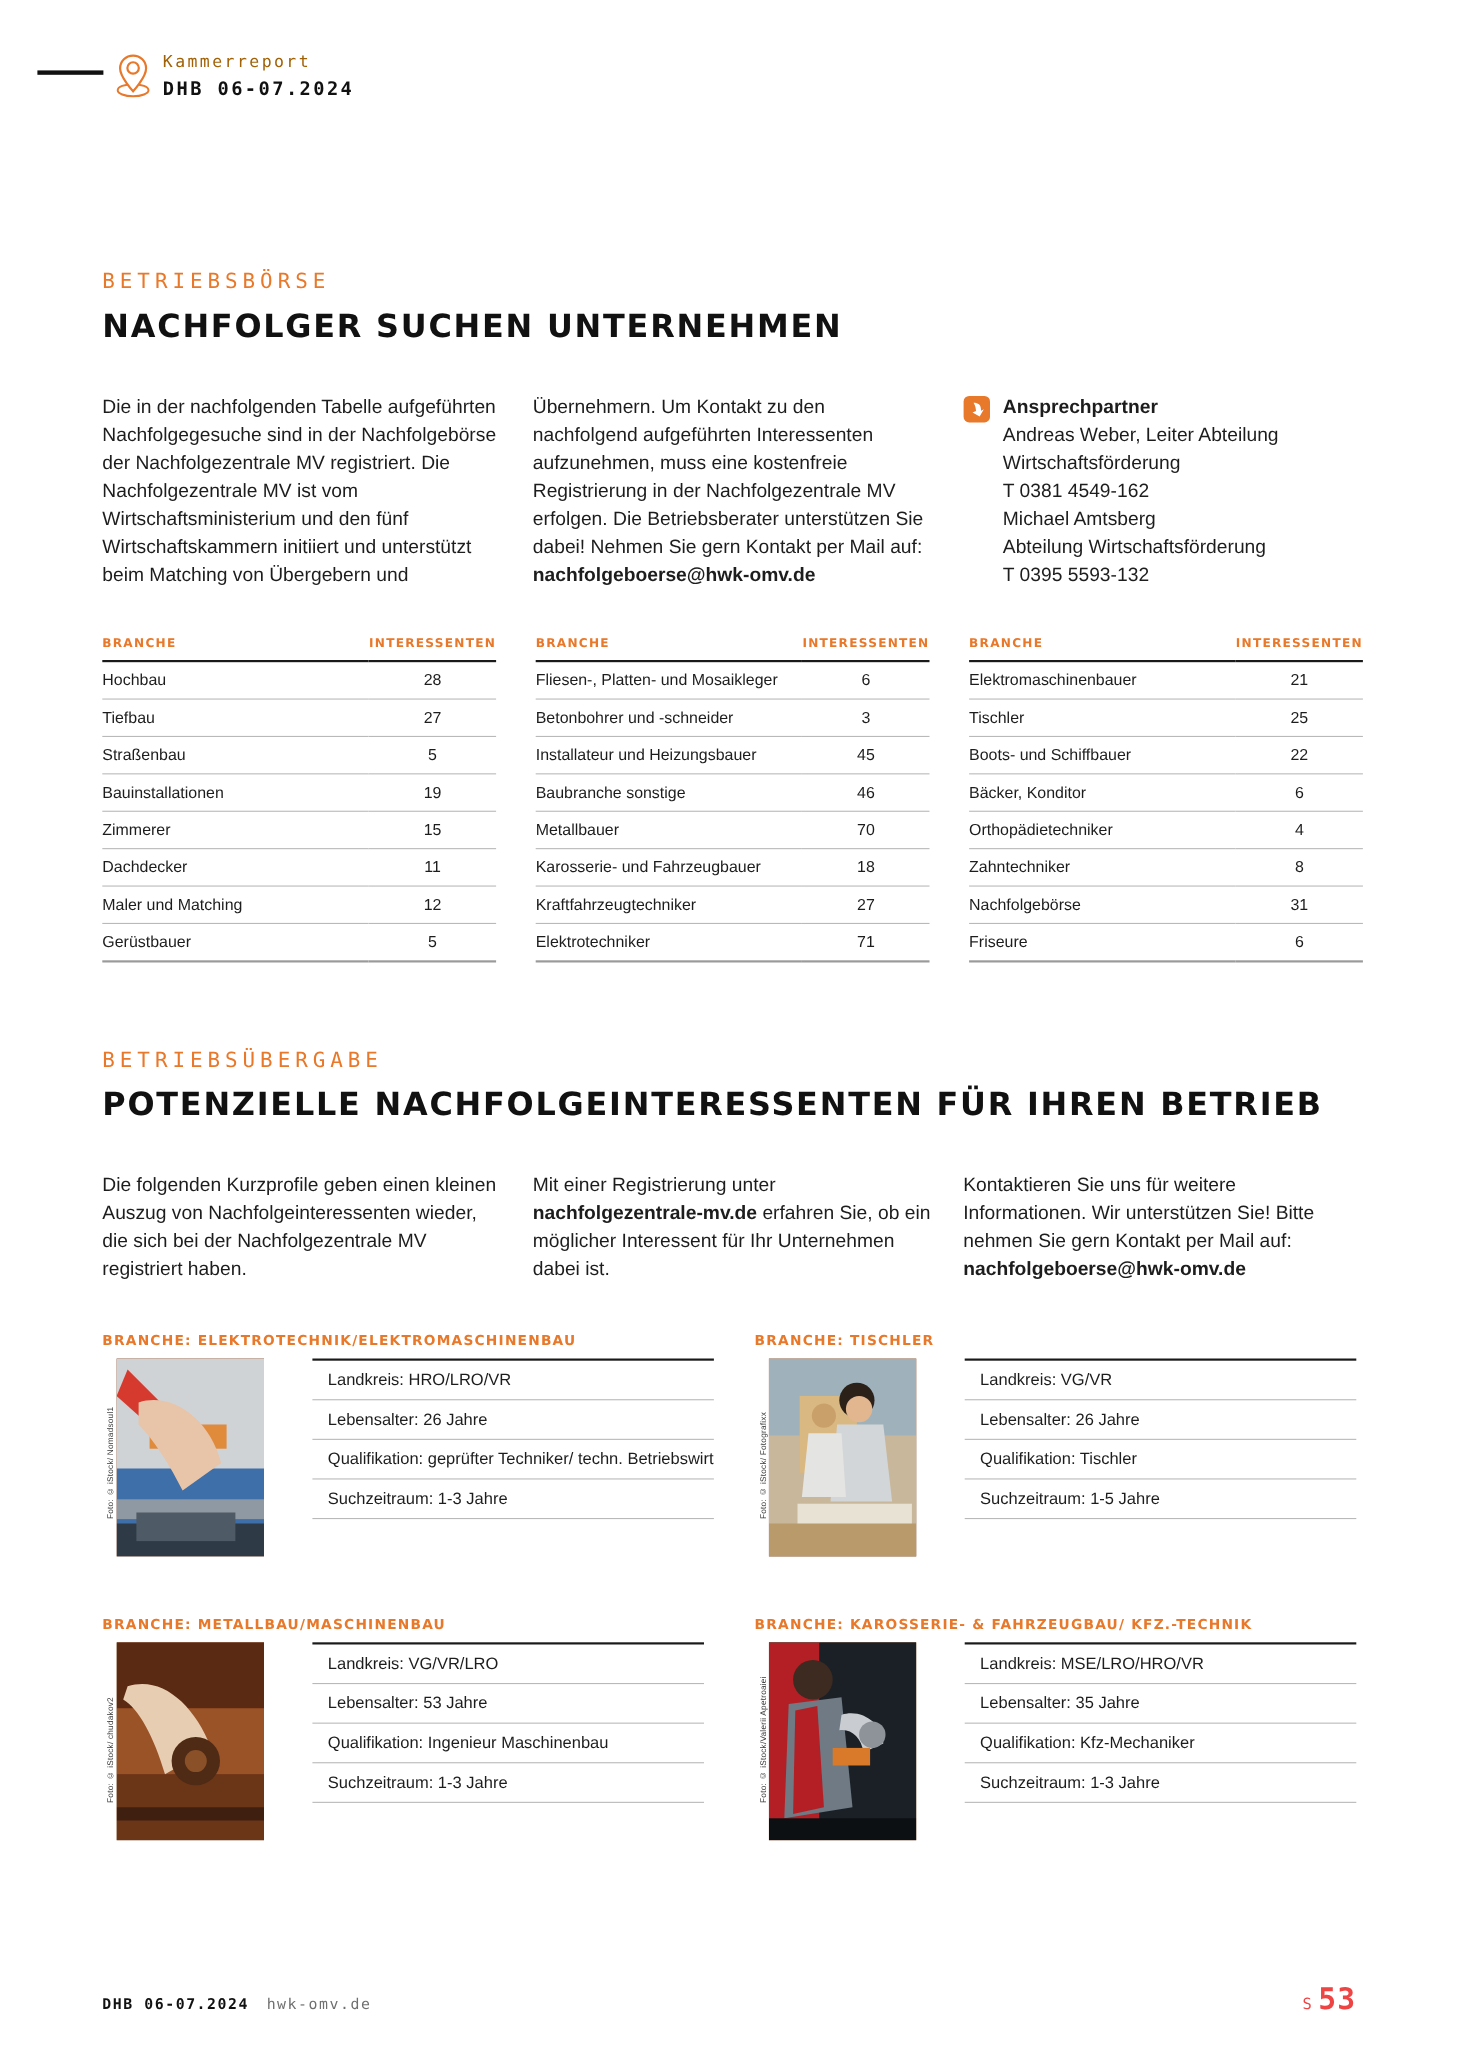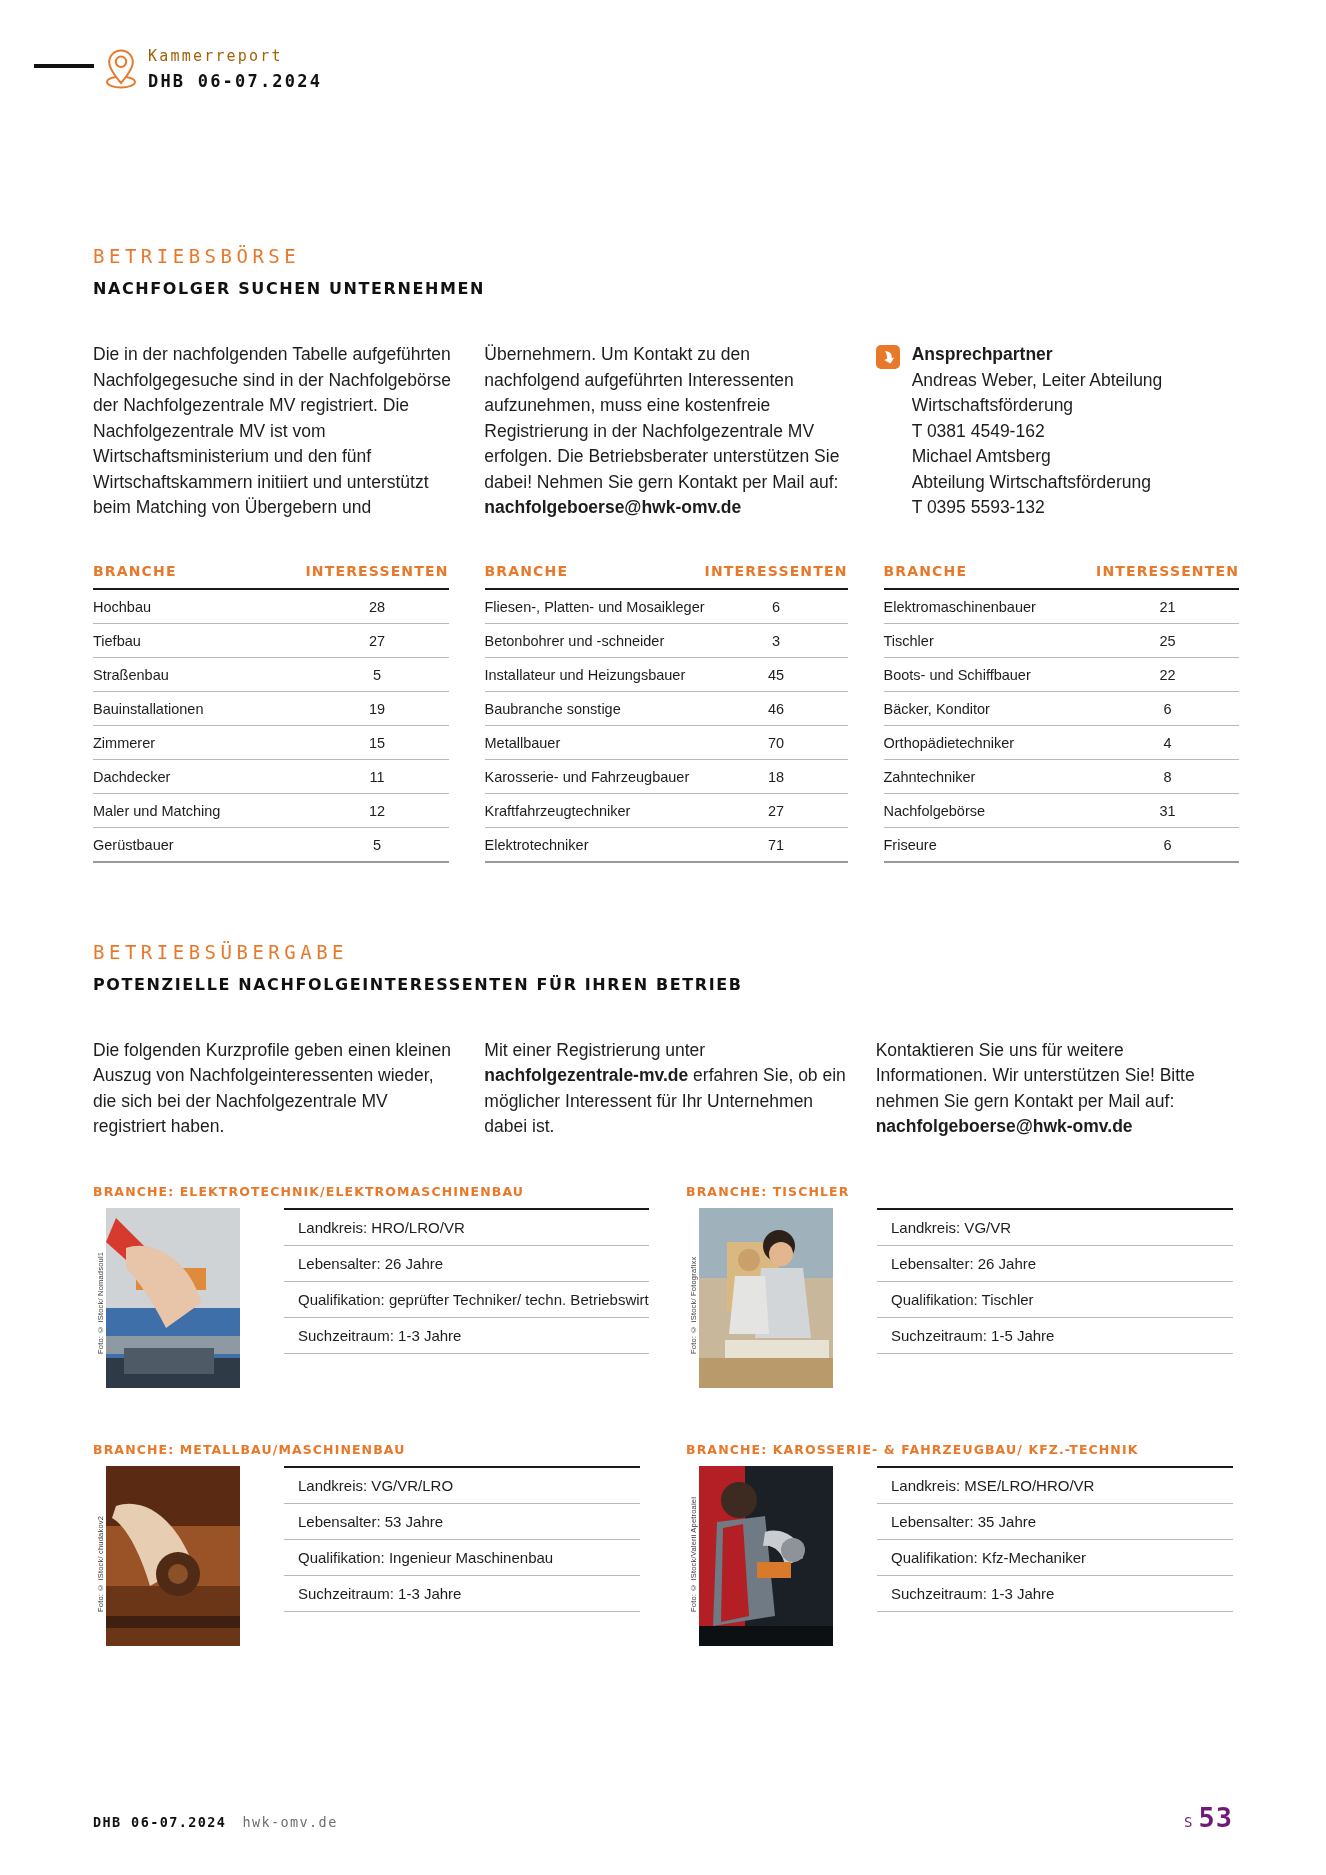--- a/index.html
+++ b/index.html
@@ -75,21 +75,21 @@
   .kicker {
     font-family: "DejaVu Sans Mono", monospace;
     font-size: 19px;
     letter-spacing: 4.5px;
     color: #e8782a;
     text-transform: uppercase;
   }
   .headline {
     font-family: "DejaVu Sans", sans-serif;
     font-weight: bold;
-    font-size: 16px;
+    font-size: 29px;
     letter-spacing: 1.6px;
     color: #111111;
     text-transform: uppercase;
     margin-top: 12px;
   }
 
   
   .cols3 {
     display: flex;
     gap: 28px;
@@ -129,21 +129,21 @@
   }
   .tblwrap { flex: 1 1 0; }
   table.branchen {
     width: 100%;
     border-collapse: collapse;
     font-size: 14.5px;
   }
   table.branchen th {
     font-family: "DejaVu Sans", sans-serif;
     font-weight: bold;
-    font-size: 14px;
+    font-size: 11px;
     letter-spacing: 1.15px;
     color: #e8782a;
     text-align: left;
     text-transform: uppercase;
     padding: 0 0 9px 0;
     border-bottom: 2.2px solid #1a1a1a;
     white-space: nowrap;
   }
   table.branchen th.num { text-align: center; width: 86px; }
   table.branchen td {
@@ -231,21 +231,21 @@
   }
   .footer-left {
     font-family: "DejaVu Sans Mono", monospace;
     font-size: 13.5px;
     letter-spacing: 1.4px;
   }
   .footer-issue { font-weight: bold; color: #111111; }
   .footer-url { color: #6f6f6f; margin-left: 16px; margin-top: 16px; }
   .footer-right {
     font-family: "DejaVu Sans Mono", monospace;
-    color: #701a75;
+    color: #ef4444;
   }
   .footer-s { font-size: 14px; letter-spacing: 1px; }
   .footer-page { font-size: 27px; font-weight: bold; letter-spacing: 1px; margin-left: 5px; }
 </style>
 </head>
 <body>
 
 <div class="page">
 
   <div class="runhead">

